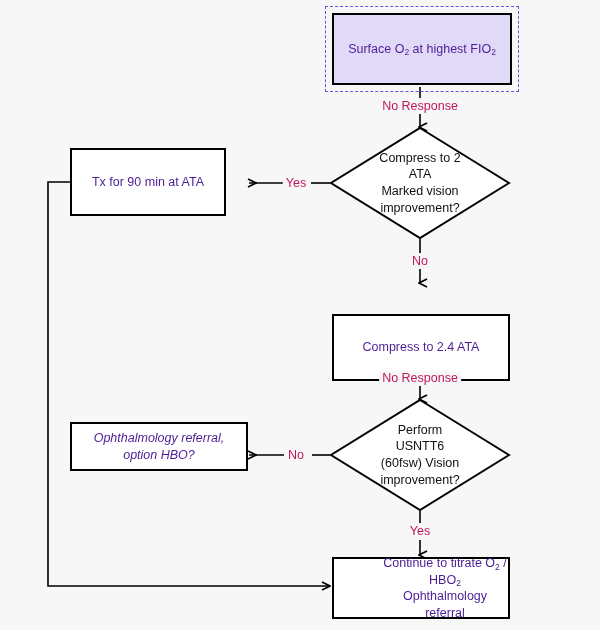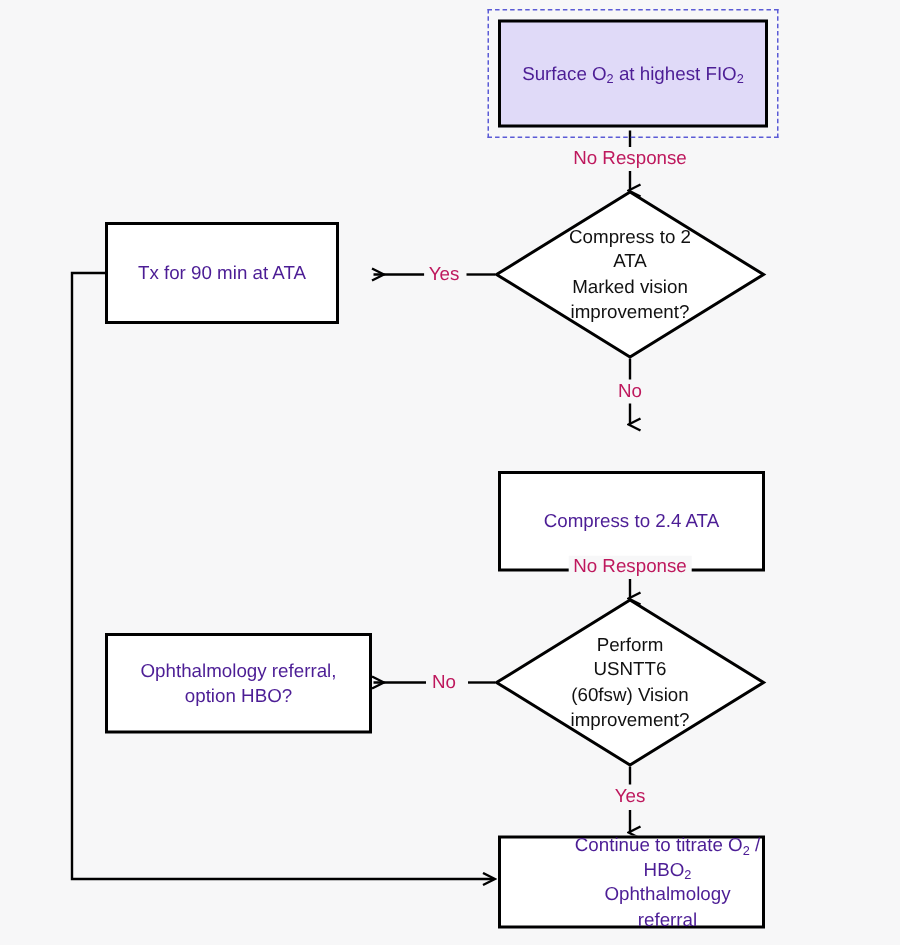--- a/index.html
+++ b/index.html
@@ -163,21 +163,21 @@
 
   <div class="diamond" style="left:330px; top:399px; width:180px; height:112px;">
     <svg width="180" height="112" viewBox="0 0 180 112">
       <polygon points="90,1 179,56 90,111 1,56" fill="#ffffff" stroke="#000" stroke-width="2"></polygon>
     </svg>
     <div class="dtext">
       <span>Perform<br>USNTT6<br>(60fsw) Vision<br>improvement?</span>
     </div>
   </div>
 
-  <div class="node proc" style="left: 70px; top: 422px; width: 178px; height: 67px; background: rgb(255, 255, 255);">
+  <div class="node proc" style="left: 70px; top: 422px; width: 178px; height: 49px; background: rgb(255, 255, 255); font-style: italic;">
     <span>Ophthalmology referral,<br>option HBO?</span>
   </div>
 
   <div class="node proc" style="left: 332px; top: 557px; width: 178px; height: 62px; background: rgb(255, 255, 255); padding-left: 48px;">
     <span>Continue to titrate O<sub>2</sub> / HBO<sub>2</sub><br>Ophthalmology referral</span>
   </div>
 
   <div class="elabel" style="left: 420px; top: 106px; background: rgb(247, 247, 248);">No Response</div>
 
   <div class="elabel" style="left: 296px; top: 183px; background: rgb(247, 247, 248);">Yes</div>

